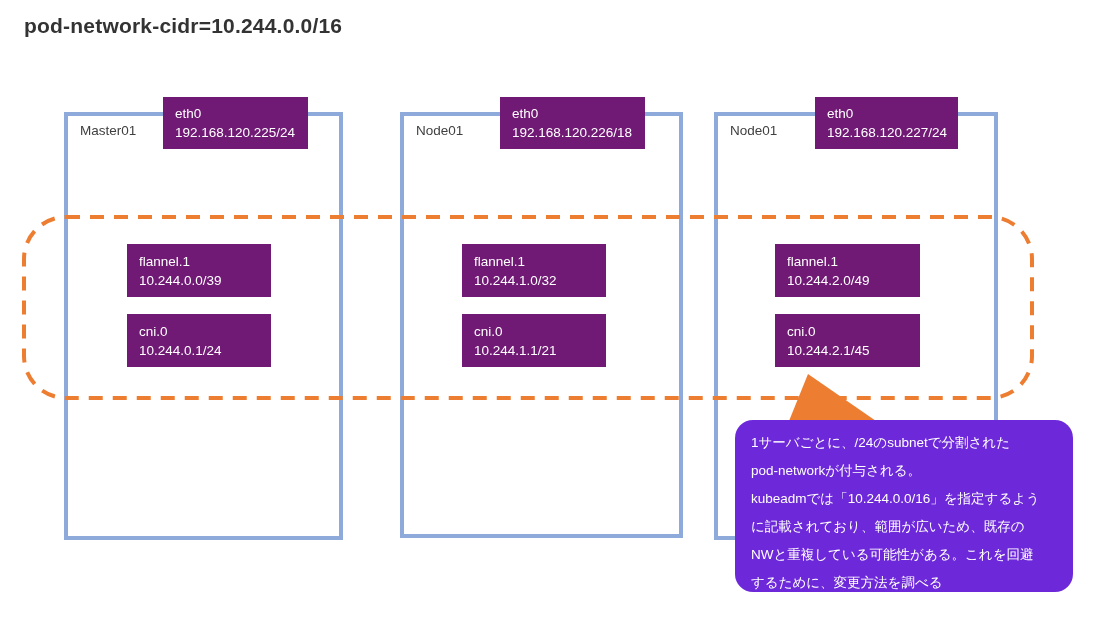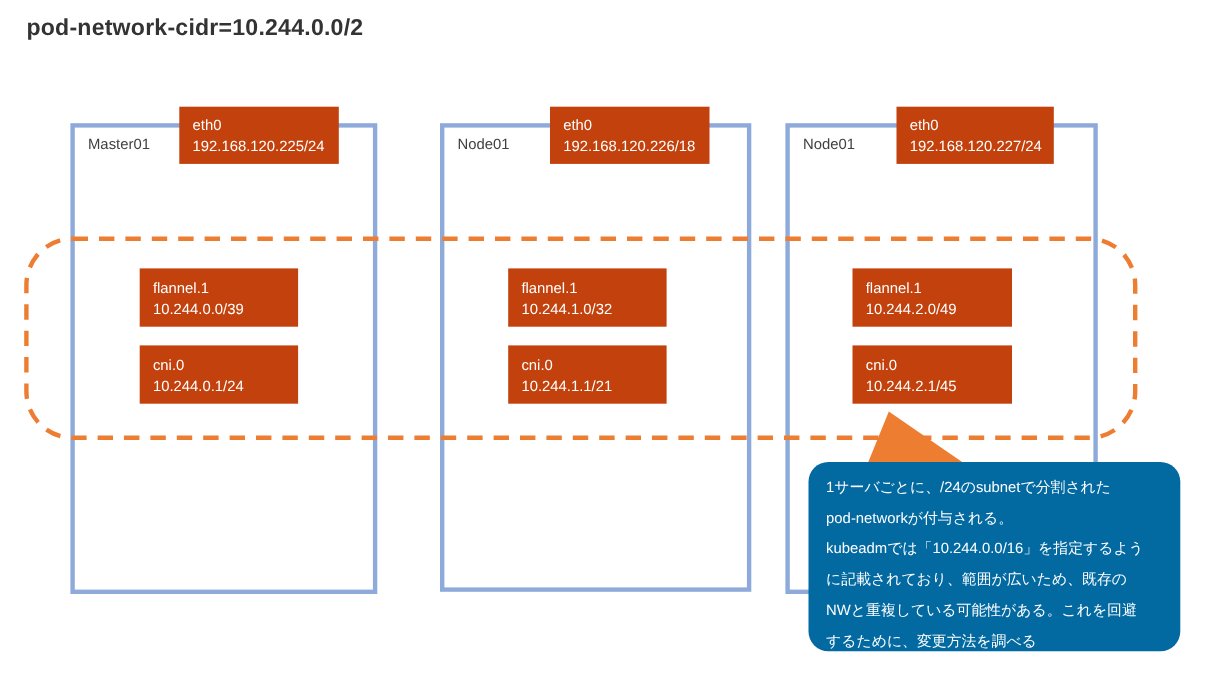--- a/index.html
+++ b/index.html
@@ -40,21 +40,21 @@
     position: absolute;
     left: 12px;
     top: 7px;
     font-size: 13.5px;
     color: #404040;
   }
 
   
   .iface {
     position: absolute;
-    background: #c2410c;
+    background: #701a75;
     color: #ffffff;
     font-size: 13.5px;
     line-height: 19px;
     padding: 7px 0 0 12px;
     z-index: 3;
   }
   .e0 { left: 163px; top: 97px;  width: 145px; height: 52px; }
   .e1 { left: 500px; top: 97px;  width: 145px; height: 52px; }
   .e2 { left: 815px; top: 97px;  width: 143px; height: 52px; }
 
@@ -75,41 +75,41 @@
     pointer-events: none;
   }
 
   
   .callout {
     position: absolute;
     left: 735px;
     top: 420px;
     width: 338px;
     height: 172px;
-    background: #0369a1;
+    background: #6d28d9;
     border-radius: 18px;
     z-index: 4;
     color: #ffffff;
   }
   .callout-text {
     position: absolute;
     left: 16px;
     top: 9px;
     right: 8px;
     font-size: 13.5px;
     line-height: 28px;
     white-space: pre-line;
   }
 </style>
 </head>
 <body>
 
 <div class="stage">
 
-  <div class="title">pod-network-cidr=10.244.0.0/2</div>
+  <div class="title">pod-network-cidr=10.244.0.0/16</div>
 
   <div class="server s0">
     <span class="server-label">Master01</span>
   </div>
   <div class="server s1">
     <span class="server-label">Node01</span>
   </div>
   <div class="server s2">
     <span class="server-label">Node01</span>
   </div>

